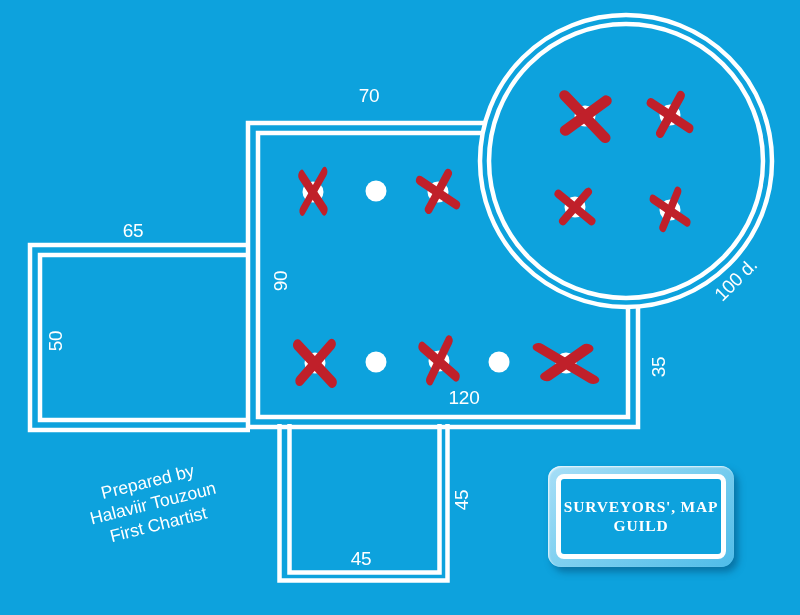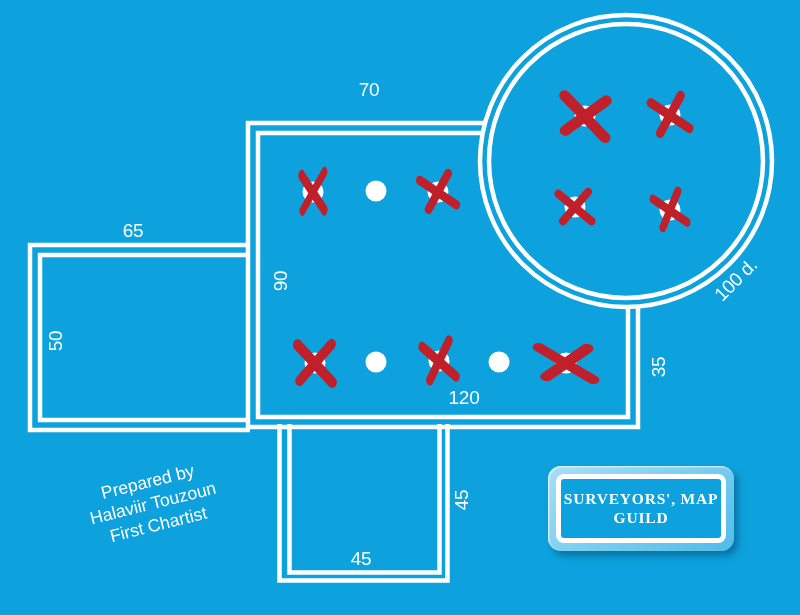--- a/index.html
+++ b/index.html
@@ -15,21 +15,21 @@
   }
   .dim.v{transform:translate(-50%,-50%) rotate(-90deg);}
   .dim.d45{transform:translate(-50%,-50%) rotate(-45deg);}
   .credit{
     position:absolute;left:46px;top:470px;width:214px;
     transform:rotate(-14deg);transform-origin:50% 50%;
     color:#fff;font-size:17.5px;line-height:1.26;text-align:center;
     white-space:nowrap;
   }
   .badge{
-    position:absolute;left:548px;top:466px;width:186px;height:85px;
+    position:absolute;left:548px;top:466px;width:186px;height:101px;
     border-radius:13px;
     background:linear-gradient(145deg,#a6def7 0%,#7fd0f0 45%,#4fbce9 100%);
     box-shadow:4px 5px 7px rgba(4,70,110,.5), inset 1px 1px 2px rgba(255,255,255,.85);
   }
   .badge-inner{
     position:absolute;top:8px;left:8px;right:8px;bottom:8px;
     border:5px solid #fff;border-radius:8px;background:#0da2dd;
     display:flex;flex-direction:column;justify-content:center;align-items:center;
     color:#fff;font-family:"Liberation Serif",serif;font-weight:bold;
     font-size:15.5px;line-height:1.18;letter-spacing:0.8px;text-align:center;
@@ -117,21 +117,21 @@
         <g transform="translate(670,210)">
           <circle cx="0" cy="0" r="10.5" fill="#ffffff"></circle>
           <g transform="rotate(-8) scale(0.8,1.1)" stroke="#c0202a" stroke-width="8.5" stroke-linecap="round" fill="none">
             <path d="M-19,-12 L19,13"></path>
             <path d="M-12,15 L13,-16"></path>
           </g>
         </g>
       </g>
   </svg>
 
-  <div class="dim" style="left:369px;top:90px">70</div>
+  <div class="dim" style="left:369px;top:96px">70</div>
   <div class="dim" style="left:133px;top:231px">65</div>
   <div class="dim v" style="left:281px;top:281px">90</div>
   <div class="dim v" style="left:56px;top:341px">50</div>
   <div class="dim" style="left:464px;top:398px">120</div>
   <div class="dim v" style="left:659px;top:367px">35</div>
   <div class="dim v" style="left:462px;top:500px">45</div>
   <div class="dim" style="left:361px;top:559px">45</div>
   <div class="dim d45" style="left:736px;top:280px">100 d.</div>
 
   <div class="credit">

